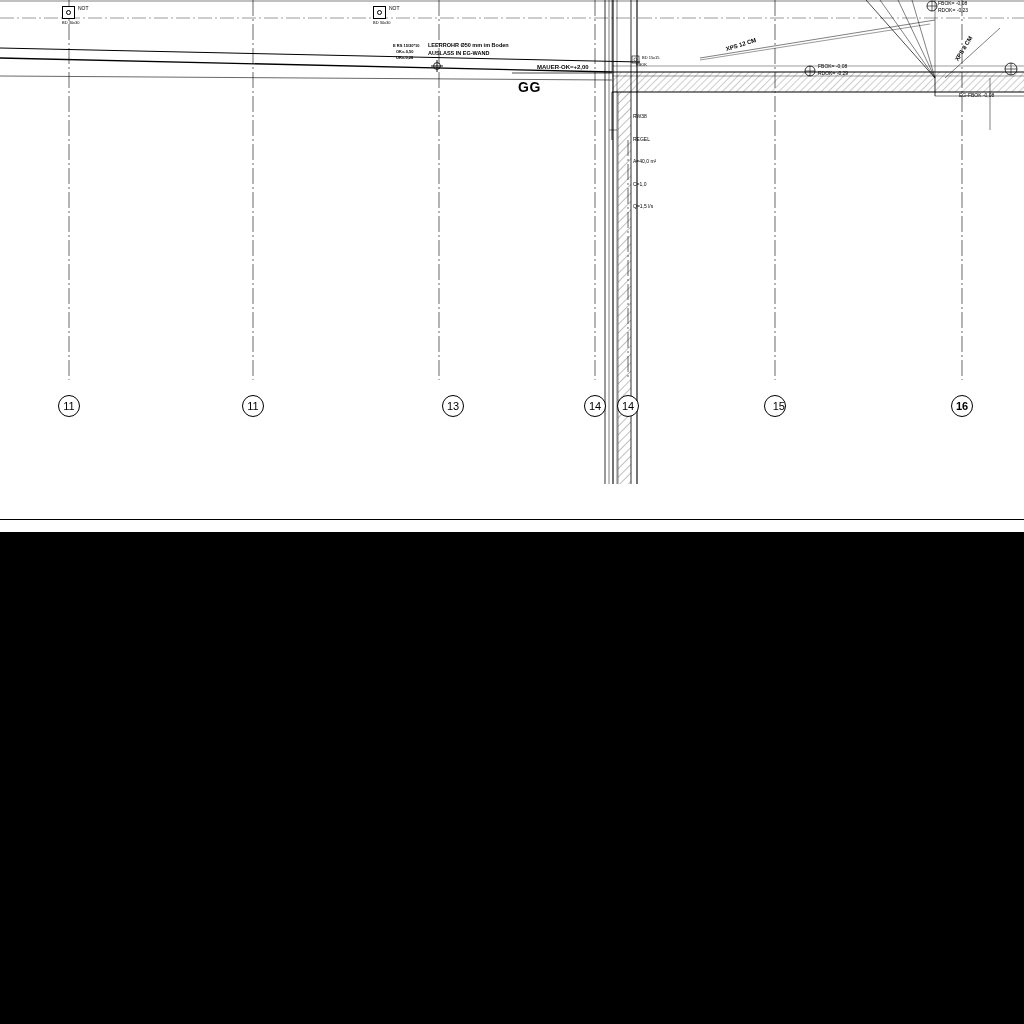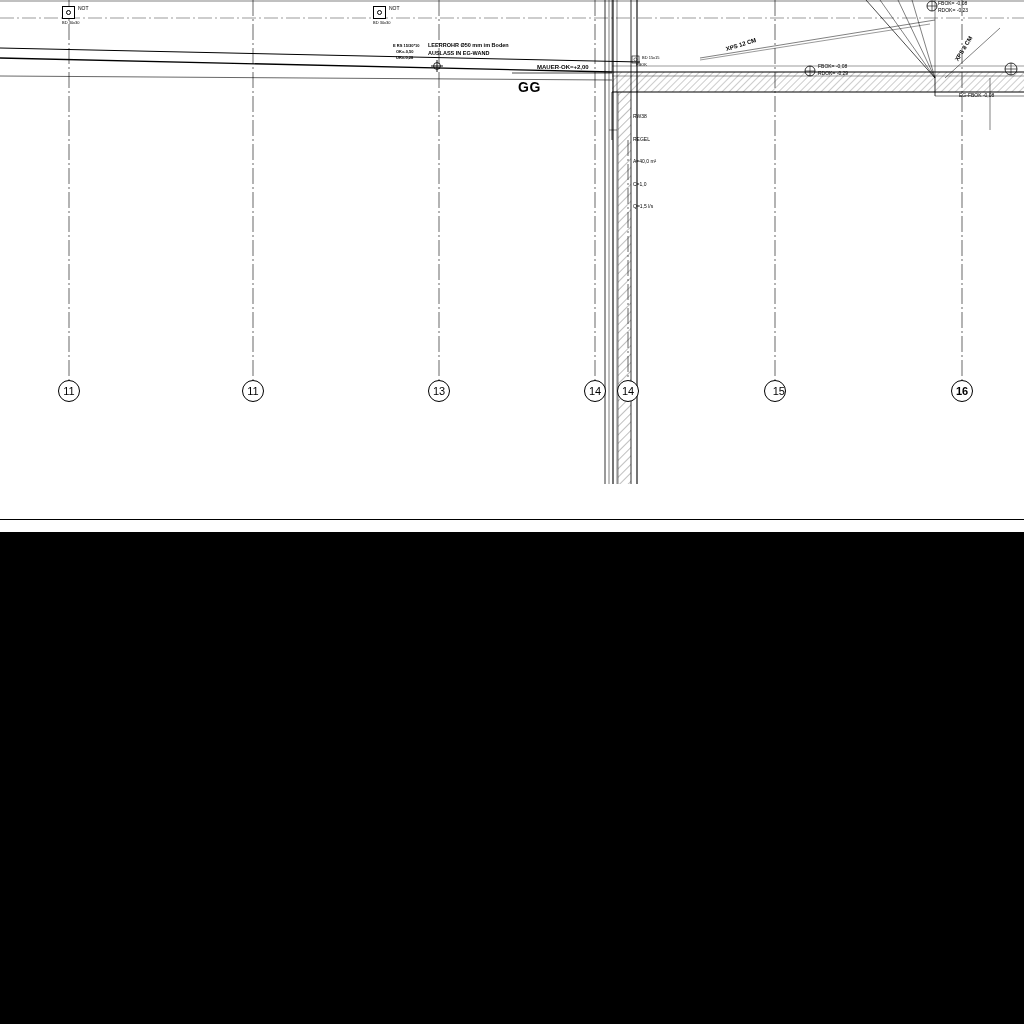--- a/index.html
+++ b/index.html
@@ -85,20 +85,21 @@
     height: 22px;
     border: 1px solid #000000;
     border-radius: 50%;
     box-sizing: border-box;
     text-align: center;
     line-height: 20px;
     font-size: 11px;
     color: #000000;
     background: #ffffff;
     font-family: "Liberation Sans", sans-serif;
+    margin-top: 15px;
   }
   .notebox {
     position: absolute;
     width: 13px;
     height: 13px;
     border: 1px solid #000000;
     box-sizing: border-box;
     background: #ffffff;
   }
   .notebox::after {
@@ -248,21 +249,21 @@
     </div>
 
     <div class="lbl t5" style="left:938px; top:1px;">FBOK= -0,08</div>
     <div class="lbl t5" style="left:938px; top:8px;">RDOK= -0,23</div>
     <div class="lbl t5" style="left:818px; top:64px;">FBOK= -0,08</div>
     <div class="lbl t5" style="left:818px; top:71px;">RDOK= -0,29</div>
     <div class="lbl t5" style="left:959px; top:93px;">EG-FBOK -0,08</div>
 
     <div class="gridnum" style="left:58px; top:380px;">11</div>
     <div class="gridnum" style="left:242px; top:380px;">11</div>
-    <div class="gridnum" style="left:428px; top:380px;">13</div>
+    <div class="gridnum" style="left:442px; top:380px;">13</div>
     <div class="gridnum" style="left:584px; top:380px;">14</div>
     <div class="gridnum" style="left:617px; top:380px;">14</div>
     <div class="gridnum" style="left:764px; top:380px;text-align:right;">15</div>
     <div class="gridnum" style="left:951px; top:380px;font-weight:bold;">16</div>
 
   </div>
 
   <div id="separator"></div>
 
   <div id="blackpanel"></div>

